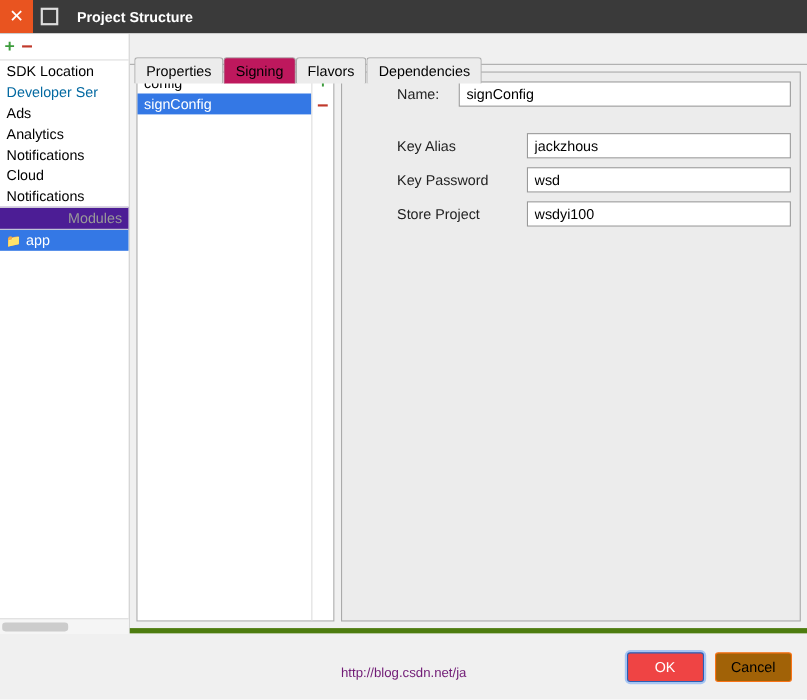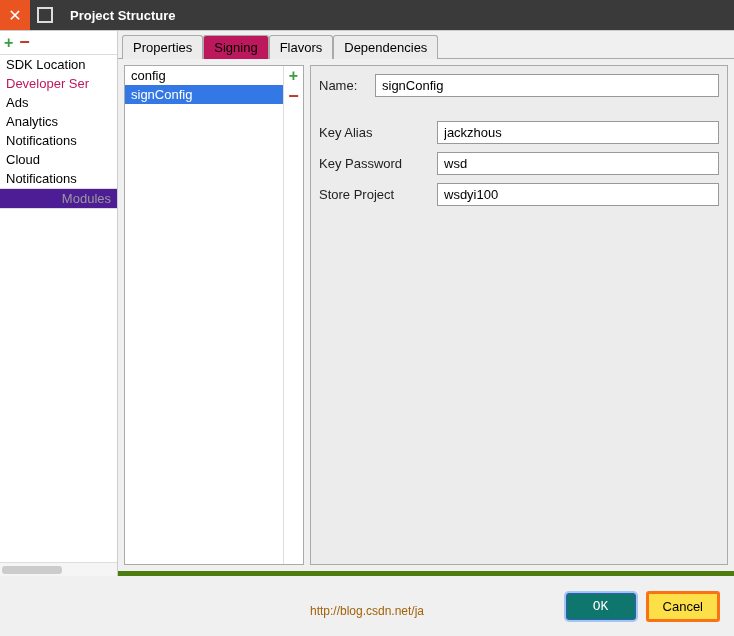--- a/index.html
+++ b/index.html
@@ -15,58 +15,58 @@
 
 .main { flex:1; display:flex; background:#f0f0f0; border-top:1px solid #ccc;}
 
 
 .sidebar { width:118px; background:#fff; border-right:1px solid #ccc; display:flex; flex-direction:column; }
 .side-toolbar { height:24px; padding:2px 4px; display:flex; gap:6px; align-items:center; border-bottom:1px solid #ddd;}
 .plus { color:#3c9c3c; font-weight:bold; font-size:16px;}
 .minus { color:#c0392b; font-weight:bold; font-size:18px;}
 .side-list { flex:1; overflow:hidden; }
 .side-item { padding:2px 6px; white-space:nowrap; overflow:hidden; cursor:pointer; }
-.side-item.dim { color:#be185d; }
+.side-item.dim { color:#0369a1; }
 .side-sep { color:#999; text-align:right; padding:2px 6px; border-top:1px solid #ddd; border-bottom:1px solid #ddd; background:#4c1d95;}
 .side-item.selected { background:#3478e5; color:#fff; }
 .mod-icon::before { content:"📁"; font-size:11px; margin-right:4px; color:#d9a35e;}
 .scrollbar-stub { height:14px; border-top:1px solid #ddd; background:#f5f5f5; position:relative;}
 .scrollbar-stub::after{content:"";position:absolute;left:2px;top:3px;height:8px;width:60px;background:#ccc;border-radius:3px;}
 
 
 .right { flex:1; display:flex; flex-direction:column; }
 
 
 .tabs { height:28px; display:flex; align-items:flex-end; padding-left:4px; background:#f0f0f0; border-bottom:1px solid #aaa;}
-.tab { padding:4px 10px; border:1px solid #aaa; border-bottom:none; background:#ececec; margin-right:0; cursor:pointer; border-radius:3px 3px 0 0; position:relative; top:1px;}
+.tab { padding:4px 10px; border:1px solid #aaa; border-bottom:none; background:#ececec; margin-right:0; cursor:pointer; border-radius:3px 3px 0 0; position:relative; top:18px;}
 .tab.active { background:#be185d; }
 
 
 .content { flex:1; display:flex; padding:6px; gap:6px; border-bottom:5px solid #4d7c0f;}
 
 
 .config-panel { width:180px; display:flex; background:#fff; border:1px solid #aaa;}
 .config-list { flex:1; }
 .config-item { padding:2px 6px; cursor:pointer;}
 .config-item.selected { background:#3478e5; color:#fff;}
 .config-btns { width:20px; display:flex; flex-direction:column; align-items:center; border-left:1px solid #ddd;}
 .config-btns span{height:20px;display:flex;align-items:center;justify-content:center;width:100%;}
 
 
 .form-panel { flex:1; border:1px solid #aaa; background:#ececec; padding:8px; }
 .form-row { display:flex; align-items:center; margin-bottom:8px; gap:8px;}
 .form-row.wide label{width:48px;}
-.form-row label { width:110px; color:#222;}
+.form-row label { width:110px; color:#222;margin-left:42px;}
 .form-row input { flex:1; border:1px solid #999; padding:3px 6px; background:#fff; font-size:13px;}
 
 
 .footer { height:60px; display:flex; align-items:center; justify-content:flex-end; gap:10px; padding:0 14px; background:#f0f0f0; position:relative;}
-.btn { min-width:70px; padding:5px 14px; border:3px solid #f97316; background:#fde047; border-radius:3px; cursor:pointer;}
-.btn.primary { background:#0f766e; color:#fff; border:1px solid #2a5fb5; box-shadow:0 0 0 2px #a7c5f3;font-family:Liberation Mono, monospace;}
-.watermark{position:absolute;left:50%;transform:translateX(-50%);bottom:18px;color:#a16207;font-size:12px;pointer-events:none;}
+.btn { min-width:70px; padding:5px 14px; border:1px solid #f97316; background:#a16207; border-radius:3px; cursor:pointer;}
+.btn.primary { background:#ef4444; color:#fff; border:1px solid #2a5fb5; box-shadow:0 0 0 2px #a7c5f3;}
+.watermark{position:absolute;left:50%;transform:translateX(-50%);bottom:18px;color:#701a75;font-size:12px;pointer-events:none;}
 </style>
 </head>
 <body>
 
 <div class="titlebar">
   <div class="close">✕</div>
   <div class="square"></div>
   <div class="title">Project Structure</div>
 </div>
 
@@ -79,20 +79,21 @@
     </div>
     <div class="side-list">
       <div class="side-item">SDK Location</div>
       <div class="side-item dim">Developer Ser</div>
       <div class="side-item">Ads</div>
       <div class="side-item">Analytics</div>
       <div class="side-item">Notifications</div>
       <div class="side-item">Cloud</div>
       <div class="side-item">Notifications</div>
       <div class="side-sep">Modules</div>
+      <div class="side-item selected mod-icon">app</div>
     </div>
     <div class="scrollbar-stub"></div>
   </div>
 
   <div class="right">
     <div class="tabs">
       <div class="tab">Properties</div>
       <div class="tab active">Signing</div>
       <div class="tab">Flavors</div>
       <div class="tab">Dependencies</div>

